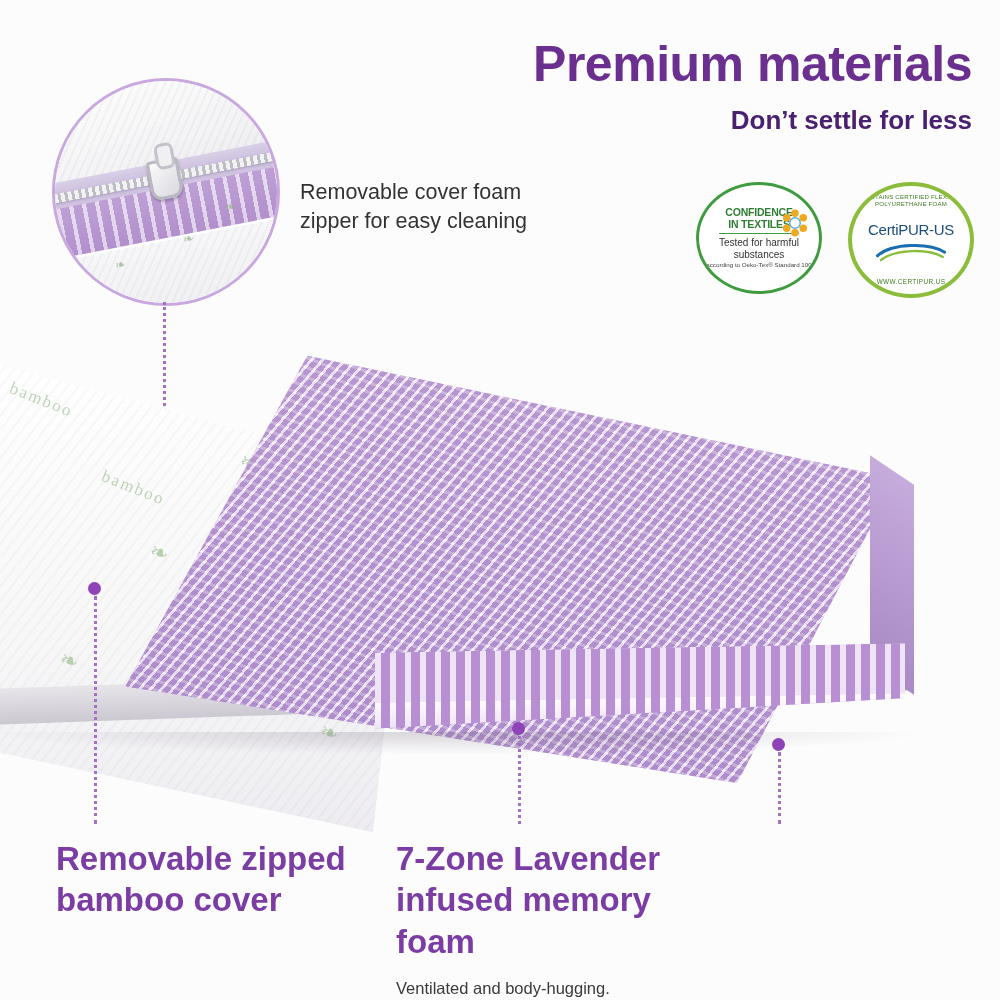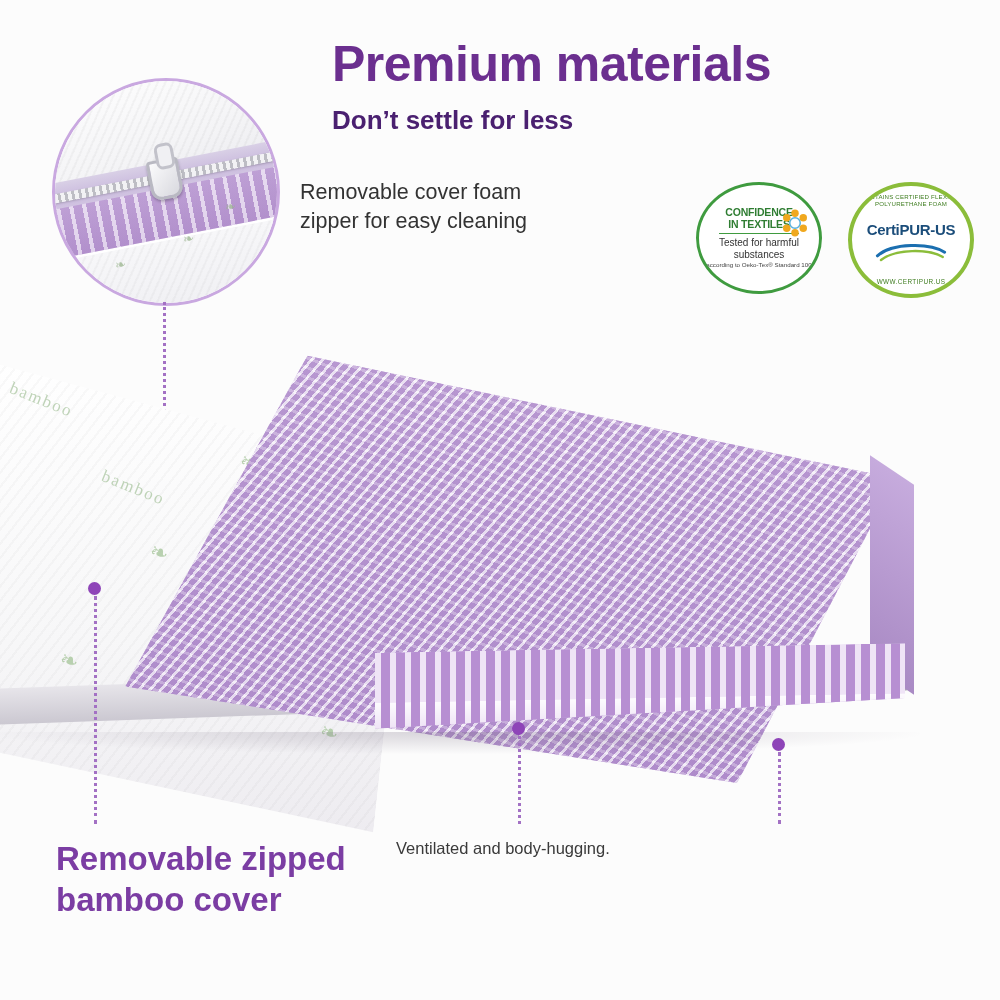--- a/index.html
+++ b/index.html
@@ -20,21 +20,21 @@
     height: 1000px;
     background: #fcfcfc;
     overflow: hidden;
   }
 
   
   .headline {
     position: absolute;
     right: 28px;
     top: 38px;
-    text-align: left;
+    text-align: right;
     width: 640px;
   }
   .headline-title {
     font-size: 50px;
     font-weight: bold;
     color: #6b2f8f;
     letter-spacing: -0.5px;
     line-height: 1.05;
     margin: 0;
   }
@@ -124,21 +124,21 @@
     top: 7px;
     left: 0;
     width: 100%;
     text-align: center;
     font-size: 6.1px;
     color: #3f7d20;
     letter-spacing: 0.2px;
   }
   .cp-name {
     font-size: 15px;
-    font-weight: bold;
+    font-weight: normal;
     color: #1b4d7a;
     letter-spacing: -0.3px;
     margin-top: 2px;
   }
   .cp-swoosh {
     width: 72px;
     height: 22px;
     margin-top: 2px;
   }
   .cp-arc-bottom {
@@ -511,17 +511,18 @@
   <div class="leader" style="left:518px; top:736px; height:88px;"></div>
 
   <div class="dot" style="left:772px; top:738px;"></div>
   <div class="leader" style="left:778px; top:752px; height:72px;"></div>
 
   <div class="features">
     <div class="feature">
       <div class="feature-title">Removable zipped bamboo cover</div>
     </div>
     <div class="feature">
+      <div class="feature-title">7-Zone Lavender infused memory foam</div>
       <div class="feature-desc">Ventilated and body-hugging.</div>
     </div>
   </div>
 
 </div>
 
 </body></html>

